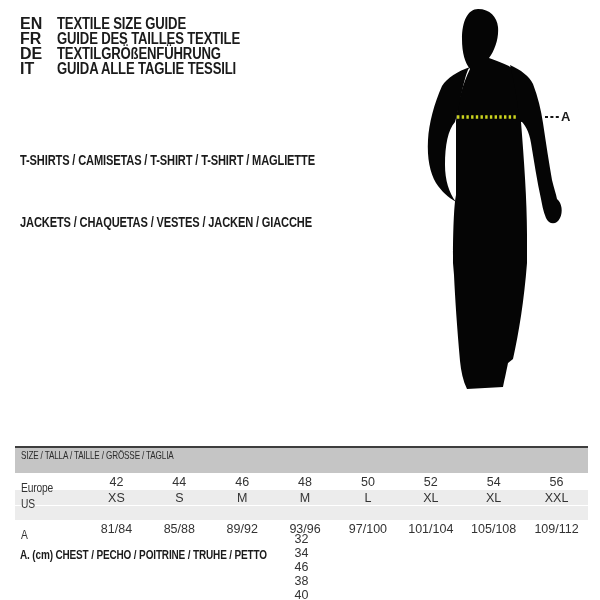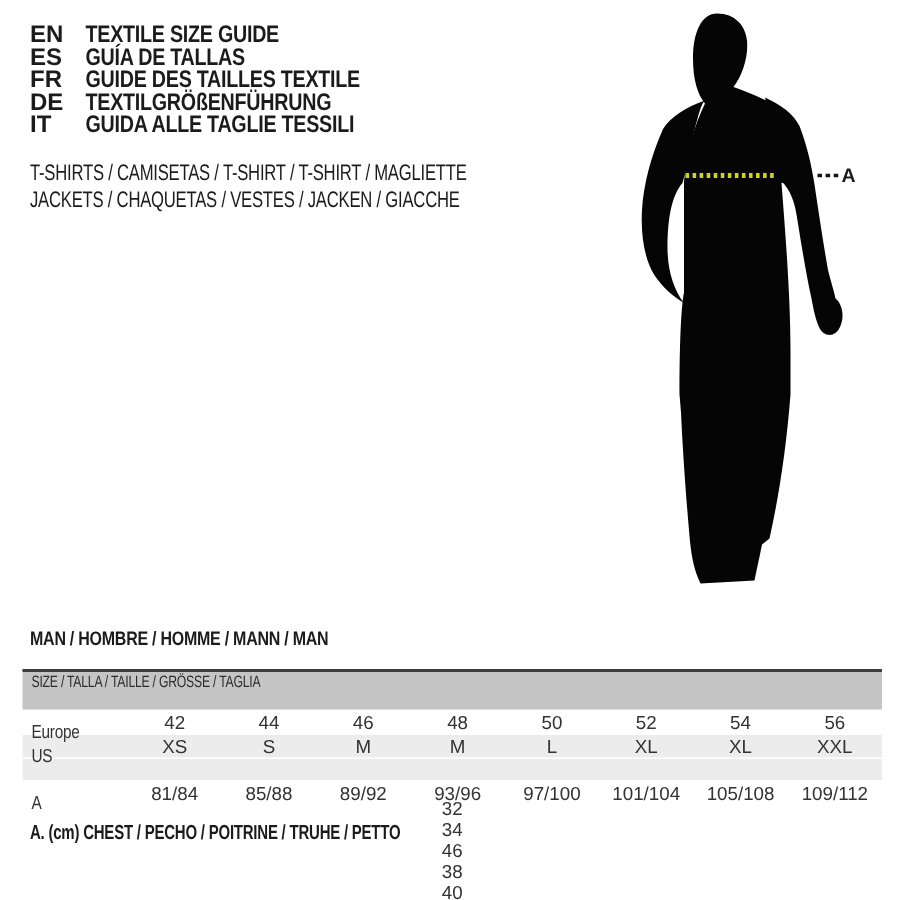--- a/index.html
+++ b/index.html
@@ -12,21 +12,21 @@
   .cond-tight{display:inline-block;transform:scaleX(0.74);transform-origin:left center;white-space:nowrap;letter-spacing:-0.2px;}
 
   
   .lang-block{position:absolute;left:20px;top:16px;}
   .lang-row{height:15px;line-height:15px;font-size:16px;font-weight:bold;}
   .lang-code{display:inline-block;width:37px;vertical-align:top;}
   .lang-name{display:inline-block;vertical-align:top;}
 
   
   .cat-block{position:absolute;left:20px;top:107px;}
-  .cat-line{height:18px;line-height:18px;font-size:15px;font-weight:normal;}
+  .cat-line{height:18px;line-height:18px;font-size:15px;font-weight:bold;margin-top:44px;}
 
   
   .figure{position:absolute;left:415px;top:5px;width:185px;height:390px;}
   .figure svg{position:absolute;left:0;top:0;}
   .a-label{position:absolute;left:146px;top:104px;font-size:13px;font-weight:bold;}
 
   
   .section-title{position:absolute;left:20px;top:418px;font-size:13px;font-weight:bold;line-height:15px;}
 
   
@@ -46,23 +46,20 @@
   .footnote{position:absolute;left:20px;top:547px;font-size:13.5px;font-weight:bold;line-height:16px;}
 </style>
 </head>
 <body>
 
 <div class="canvas">
 
   <div class="lang-block">
     <div class="lang-row">
       <span class="lang-code">EN</span><span class="lang-name cond">TEXTILE SIZE GUIDE</span>
-    </div>
-    <div class="lang-row">
-      <span class="lang-code">ES</span><span class="lang-name cond">GUÍA DE TALLAS</span>
     </div>
     <div class="lang-row">
       <span class="lang-code">FR</span><span class="lang-name cond">GUIDE DES TAILLES TEXTILE</span>
     </div>
     <div class="lang-row">
       <span class="lang-code">DE</span><span class="lang-name cond">TEXTILGRÖßENFÜHRUNG</span>
     </div>
     <div class="lang-row">
       <span class="lang-code">IT</span><span class="lang-name cond">GUIDA ALLE TAGLIE TESSILI</span>
     </div>
@@ -119,23 +116,20 @@
                C 114,126 110,119 104,114
                C 103,97 99,76 95,60 Z" fill="#050505"></path>
 
       <line x1="42" y1="112" x2="102" y2="112" stroke-width="3.4" stroke-dasharray="2.4 2.3" stroke="#ccd41f"></line>
 
       <line x1="130" y1="112" x2="144" y2="112" stroke-width="2.2" stroke-dasharray="3 2.4" stroke="#141414"></line>
     </svg>
     <span class="a-label">A</span>
   </div>
 
-  <div class="section-title">
-    <span class="cond">MAN / HOMBRE / HOMME / MANN / MAN</span>
-  </div>
 
   <div class="size-table">
     <div class="thead">
       <span class="cond-tight">SIZE / TALLA / TAILLE / GRÖSSE / TAGLIA</span>
     </div>
 
     <div class="trow r0">
       <span class="tlabel"><span class="cond">Europe</span></span>
       <span class="tcell">42</span>
       <span class="tcell">44</span>

